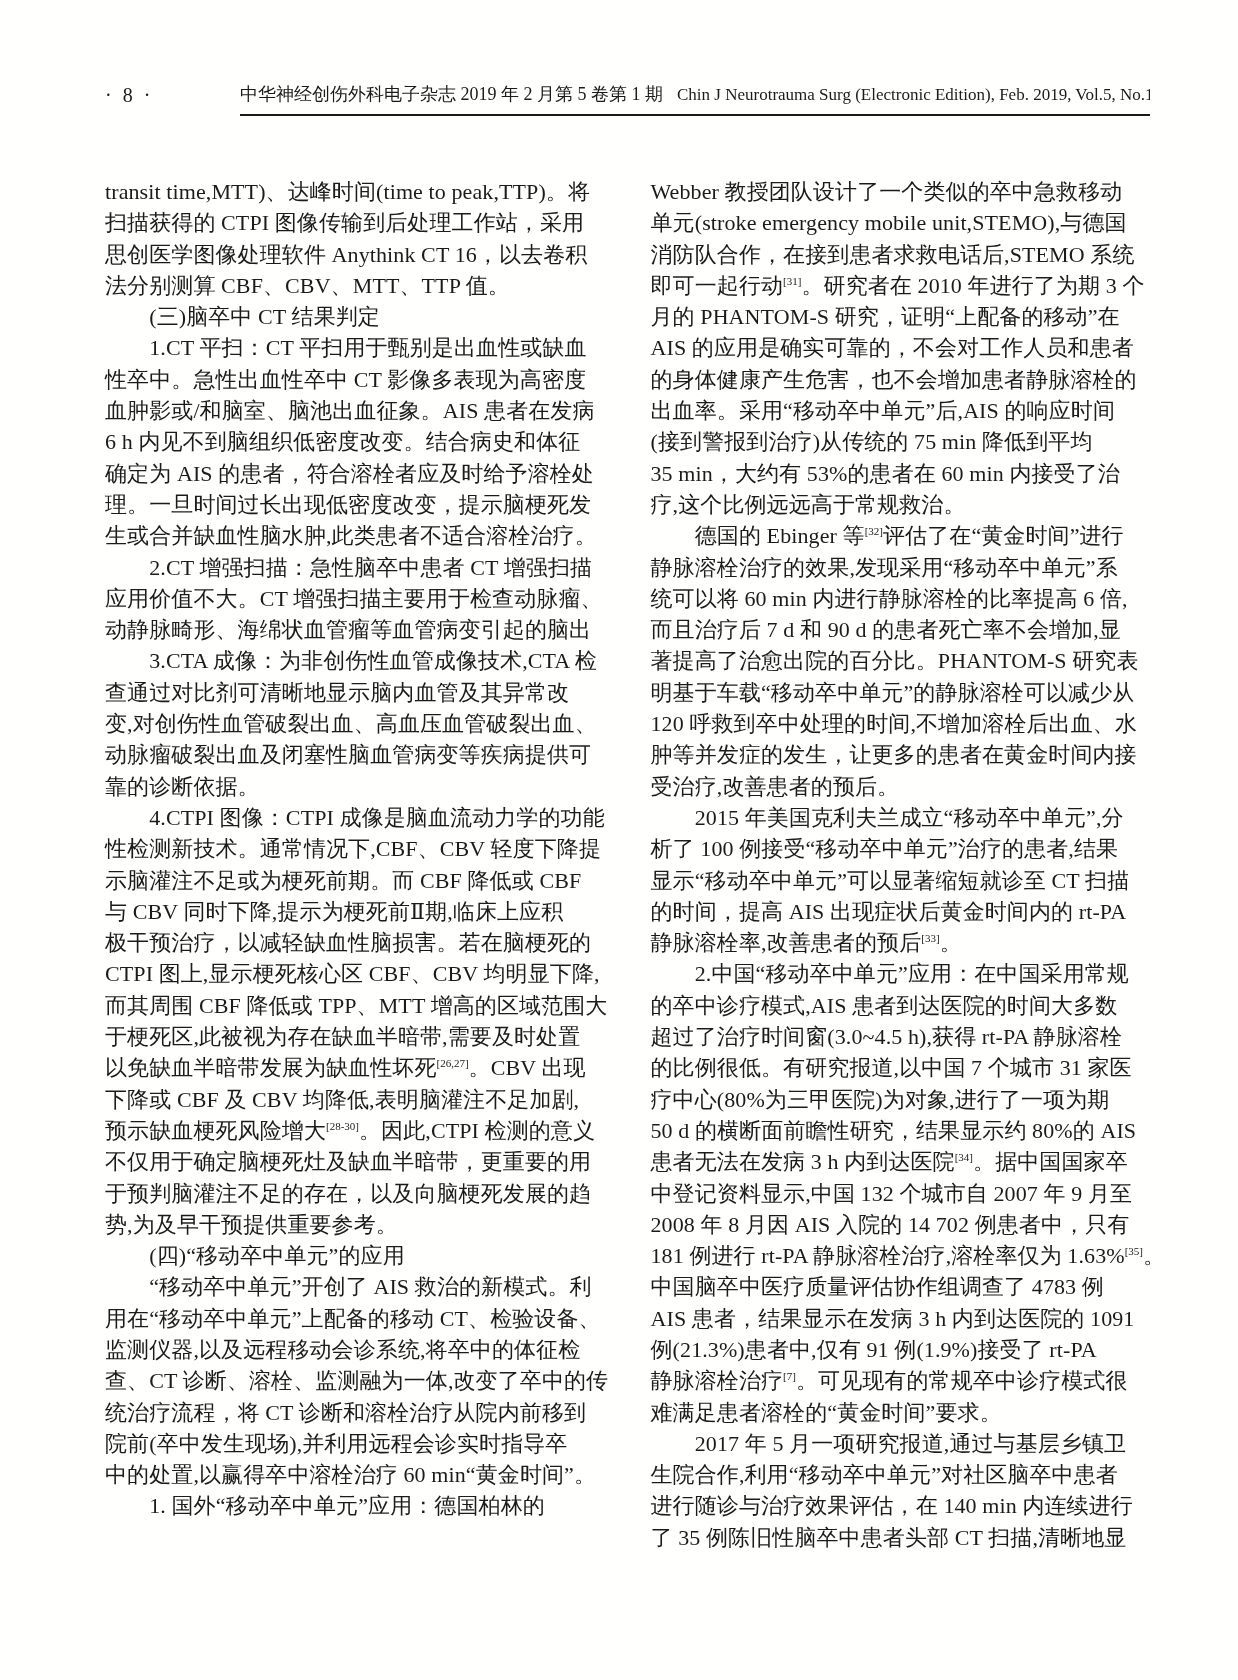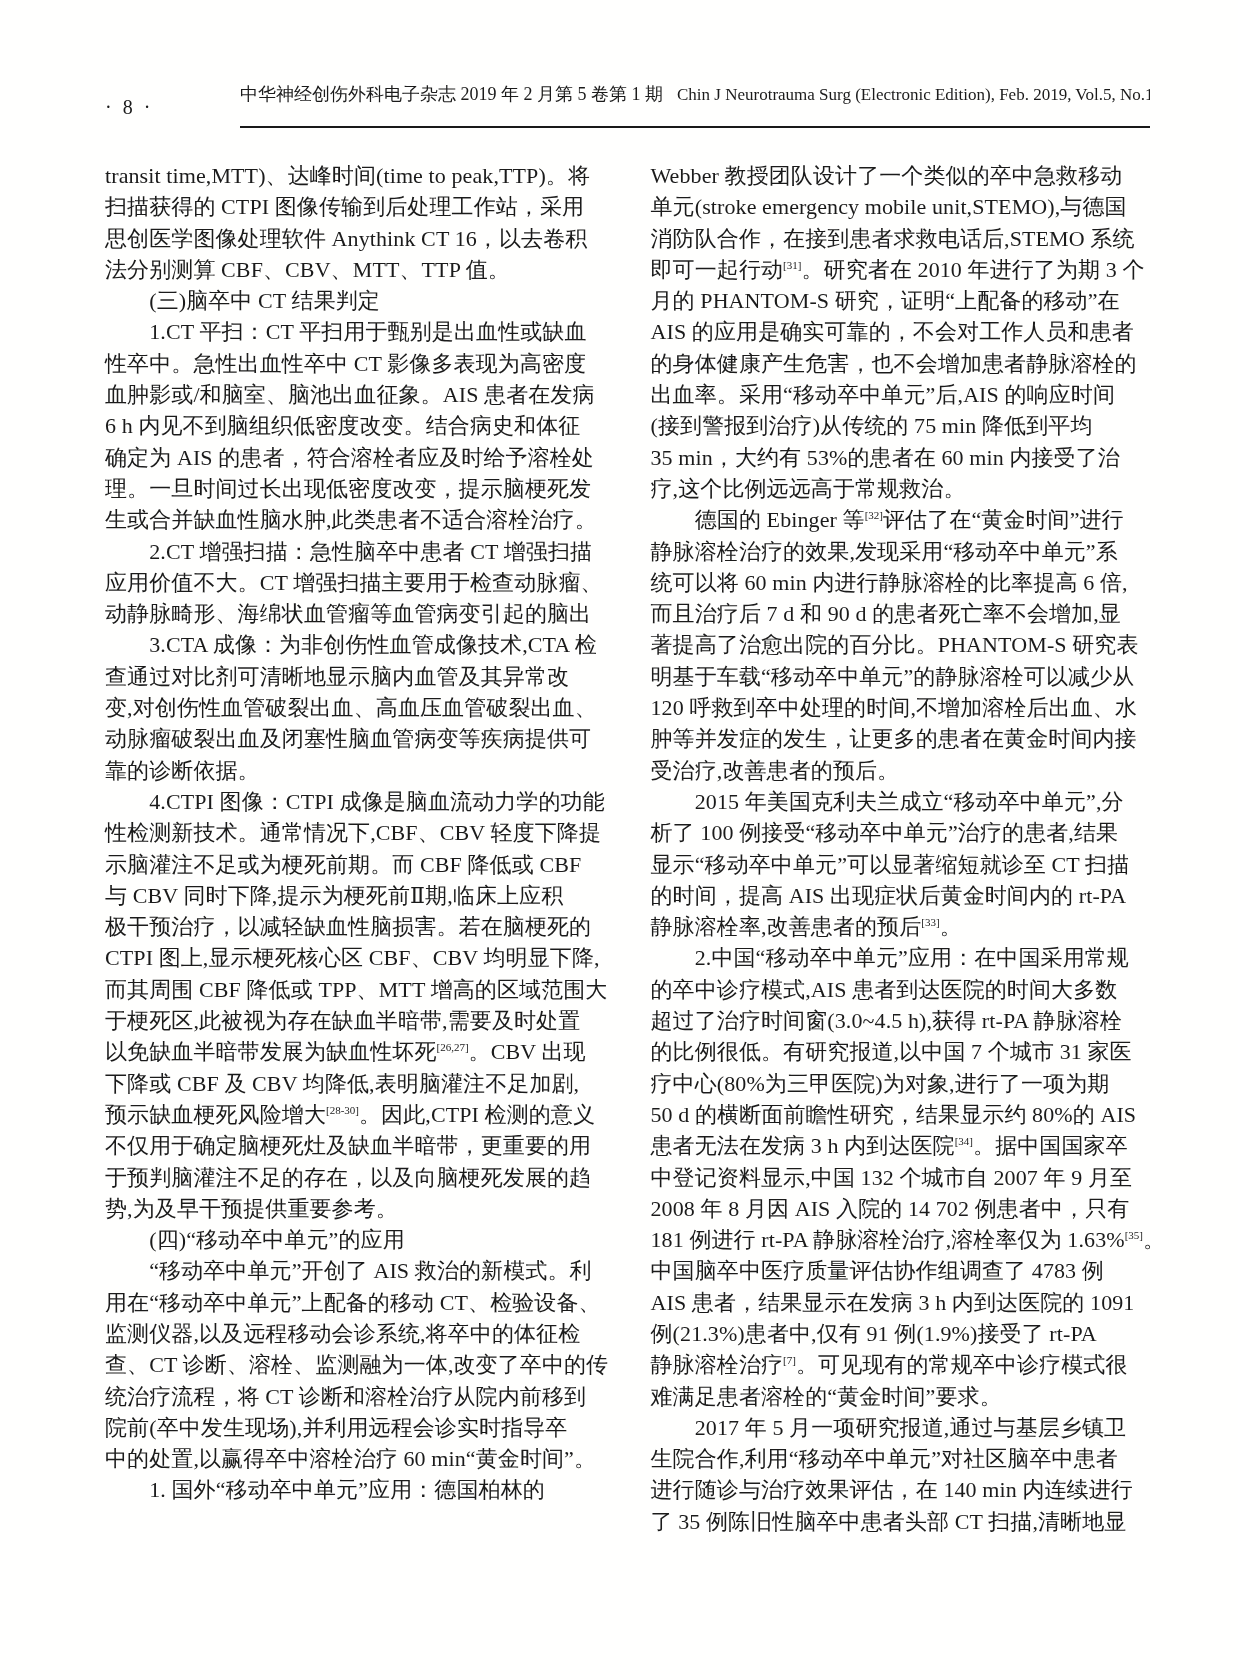--- a/index.html
+++ b/index.html
@@ -21,37 +21,38 @@
     width: 135px;
     flex: 0 0 135px;
     font-size: 20px;
     letter-spacing: 3px;
     padding-bottom: 9px;
     white-space: nowrap;
   }
   .journal {
     flex: 1 1 auto;
     border-bottom: 2px solid #191919;
-    padding-bottom: 20px;
+    padding-bottom: 8px;
     display: flex;
     gap: 14px;
     align-items: baseline;
     white-space: nowrap;
     overflow: hidden;
   }
   .journal-cn { font-size: 18px; }
   .journal-en { font-size: 17px; }
   .columns {
     display: flex;
     gap: 46px;
     margin-top: 32px;
   }
   .column {
     flex: 1 1 0;
     min-width: 0;
+    margin-top: 28px;
   }
   .line {
     font-size: 22px;
     line-height: 31.3px;
     height: 31.3px;
     white-space: nowrap;
     letter-spacing: 0.1px;
   }
   .line sup {
     font-size: 11px;

